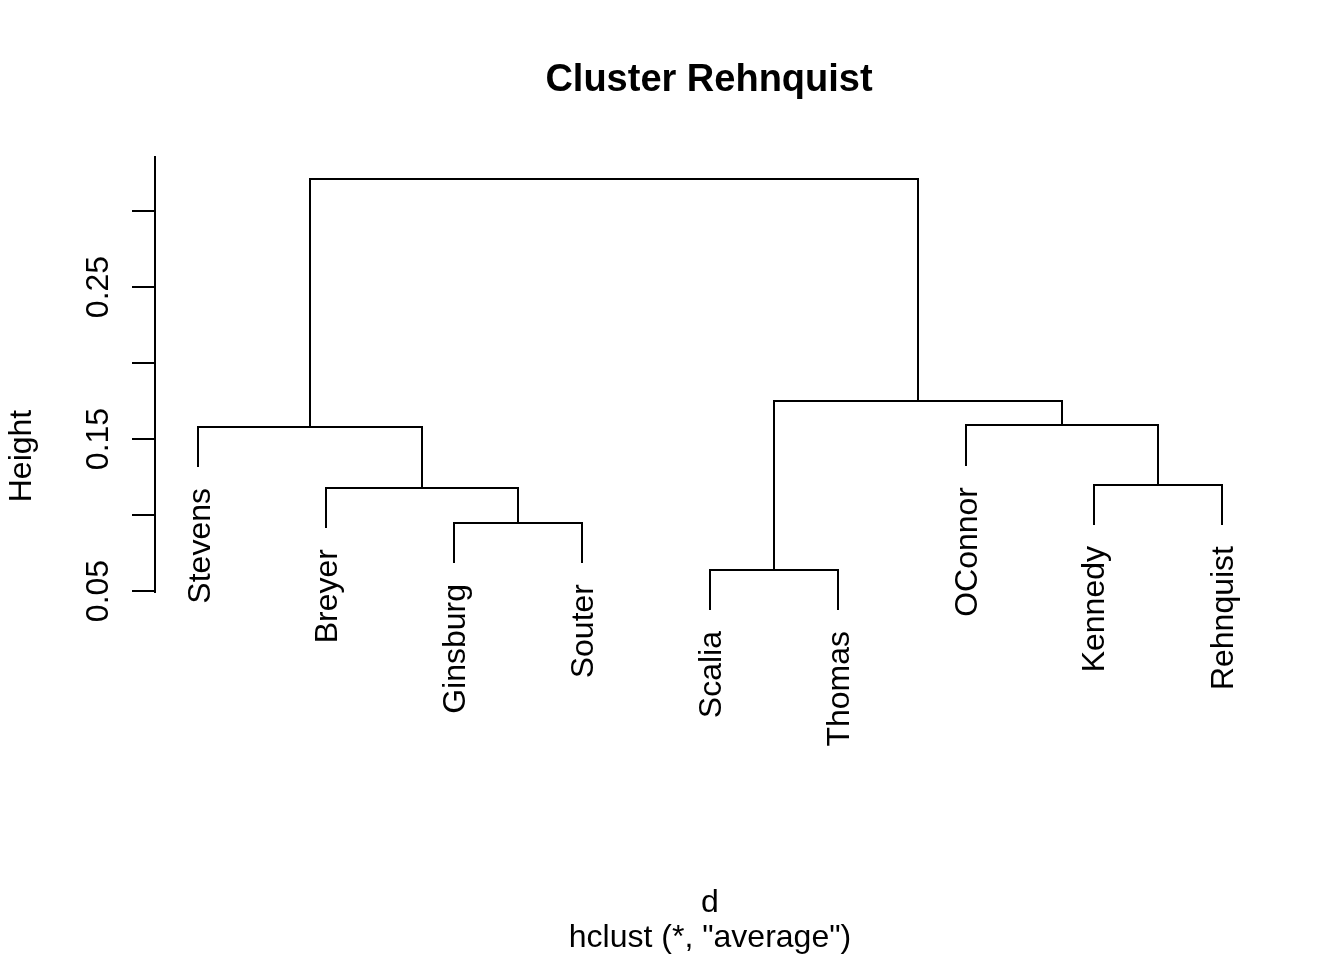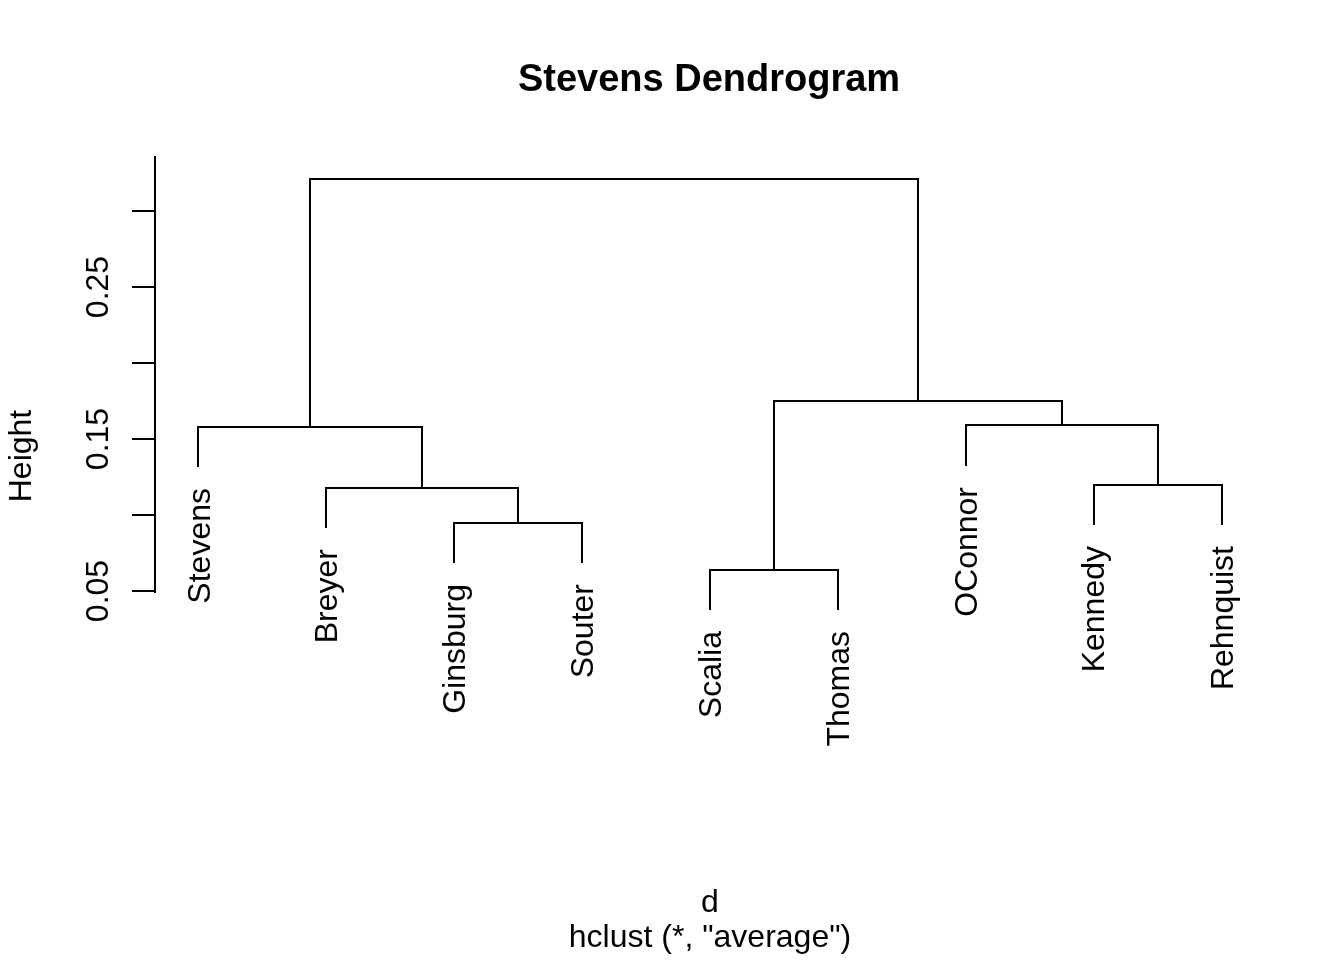--- a/index.html
+++ b/index.html
@@ -76,21 +76,21 @@
     transform-origin: top right;
     font-size: 32px;
     line-height: 34px;
     white-space: nowrap;
   }
 </style>
 </head>
 <body>
 
 <div id="figure">
-  <div class="title">Stevens Dendrogram</div>
+  <div class="title">Cluster Rehnquist</div>
   <div class="ylab">Height</div>
   <svg id="plot" width="1344" height="960" viewBox="0 0 1344 960">
       <g>
         <line x1="155.0" y1="157.0" x2="155.0" y2="592.0"></line>
         <line x1="133.0" y1="591.0" x2="155.0" y2="591.0"></line>
         <line x1="133.0" y1="515.0" x2="155.0" y2="515.0"></line>
         <line x1="133.0" y1="439.0" x2="155.0" y2="439.0"></line>
         <line x1="133.0" y1="363.0" x2="155.0" y2="363.0"></line>
         <line x1="133.0" y1="287.0" x2="155.0" y2="287.0"></line>
         <line x1="133.0" y1="211.0" x2="155.0" y2="211.0"></line>

